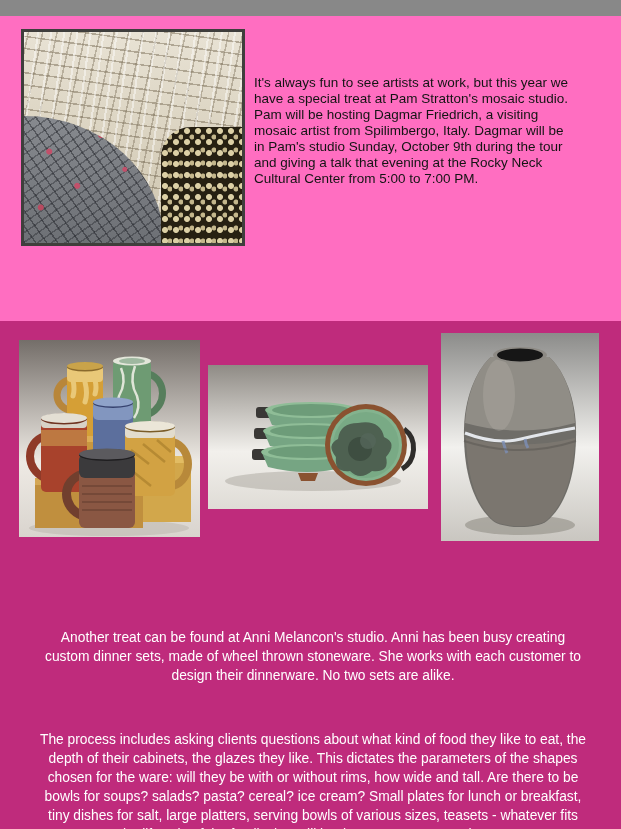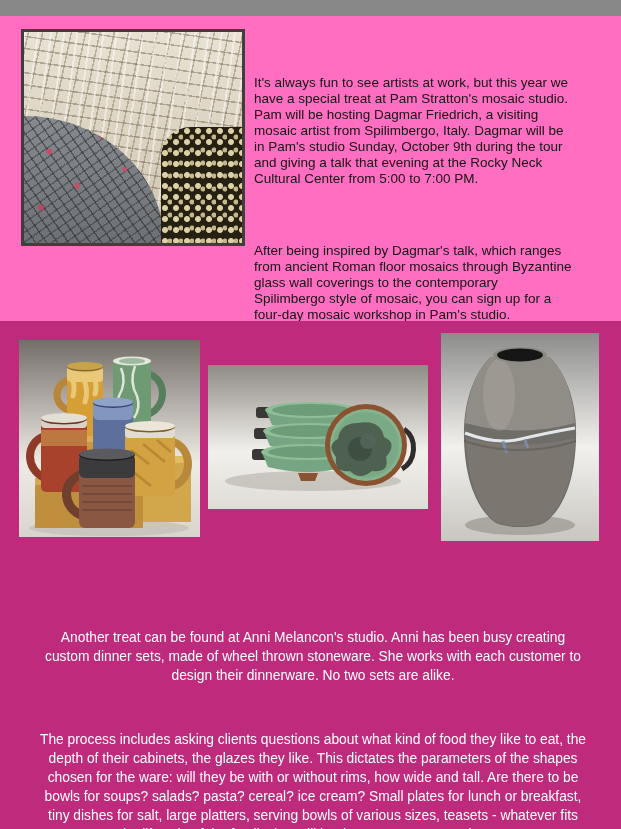--- a/index.html
+++ b/index.html
@@ -84,25 +84,20 @@
     </div>
 
     <div class="top-text">
       <p>It's always fun to see artists at work, but this year we
 have a special treat at Pam Stratton's mosaic studio.
 Pam will be hosting Dagmar Friedrich, a visiting
 mosaic artist from Spilimbergo, Italy. Dagmar will be
 in Pam's studio Sunday, October 9th during the tour
 and giving a talk that evening at the Rocky Neck
 Cultural Center from 5:00 to 7:00 PM.</p>
-      <p>After being inspired by Dagmar's talk, which ranges
-from ancient Roman floor mosaics through Byzantine
-glass wall coverings to the contemporary
-Spilimbergo style of mosaic, you can sign up for a
-four-day mosaic workshop in Pam's studio.</p>
     </div>
 
   </section>
 
   <section class="band-section">
 
     <div class="photo photo-mugs" title="Group of colorful handmade stoneware mugs on wooden blocks">
       <svg viewBox="0 0 181 197">
         <ellipse cx="90" cy="188" rx="80" ry="8" fill="#b9b4ac" opacity="0.5"></ellipse>
         <rect x="52" y="96" width="96" height="44" fill="#c9973f"></rect>

